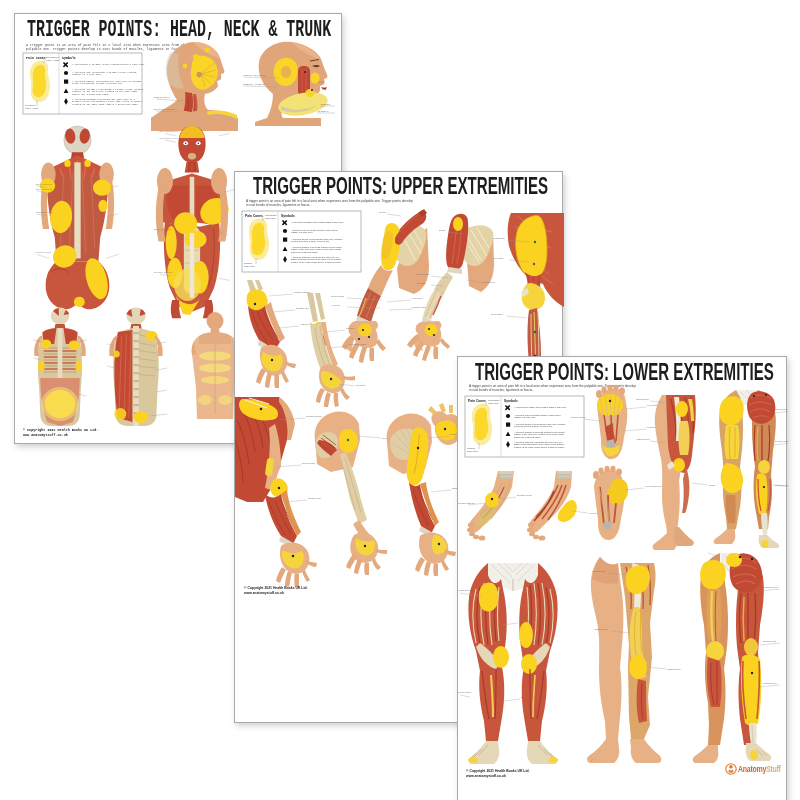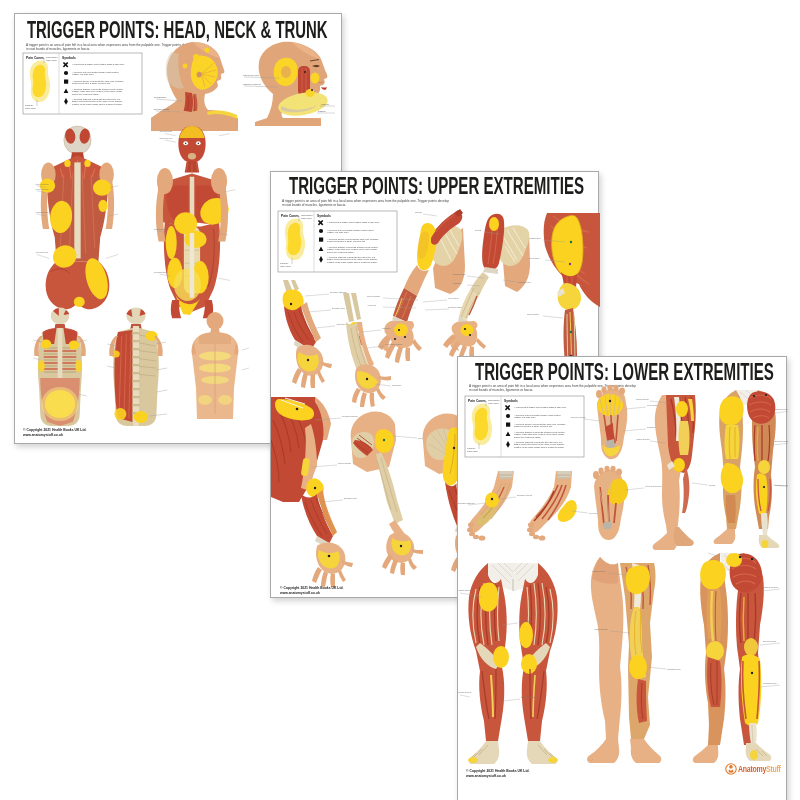--- a/index.html
+++ b/index.html
@@ -1,20 +1,20 @@
 <!DOCTYPE html>
 <html><head>
 <meta charset="utf-8">
 <style>
 html,body{margin:0;padding:0;background:#ffffff;width:800px;height:800px;overflow:hidden;}
 *{box-sizing:border-box;}
 body{font-family:"Liberation Sans", sans-serif;}
 .poster{position:absolute;background:#ffffff;border:1px solid #a9a9a9;box-shadow:2px 3px 6px rgba(0,0,0,0.18);}
-#p1{left:14px;top:13px;width:328px;height:431px;}
-#p2{left:234px;top:171px;width:329px;height:427px;margin-left:36px;}
+#p1{left:14px;top:13px;width:328px;height:431px;font-family:Liberation Mono, monospace;}
+#p2{left:234px;top:171px;width:329px;height:552px;}
 #p3{left:457px;top:356px;width:330px;height:527px;}
 .title{position:absolute;color:#1d1d1b;font-weight:bold;white-space:nowrap;letter-spacing:0px;transform-origin:0 50%;font-size:23px;}
 #p1 .title{left:12px;top:3px;transform:scaleX(0.648);}
 #p2 .title{left:18px;top:1px;transform:scaleX(0.656);}
 #p3 .title{left:17px;top:2px;transform:scaleX(0.655);}
 .intro{position:absolute;left:11px;color:#444;font-size:3.2px;line-height:3.6px;width:170px;}
 #p1 .intro{top:30px}#p2 .intro{top:28px}#p3 .intro{top:28px}
 svg{position:absolute;left:0;top:0;}
 </style>
 </head>

